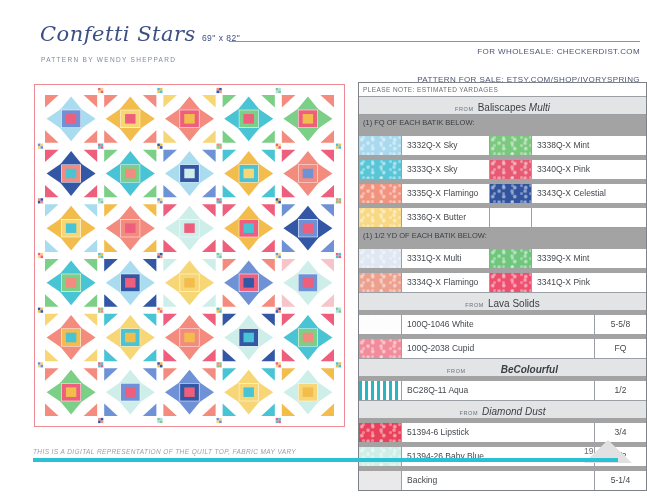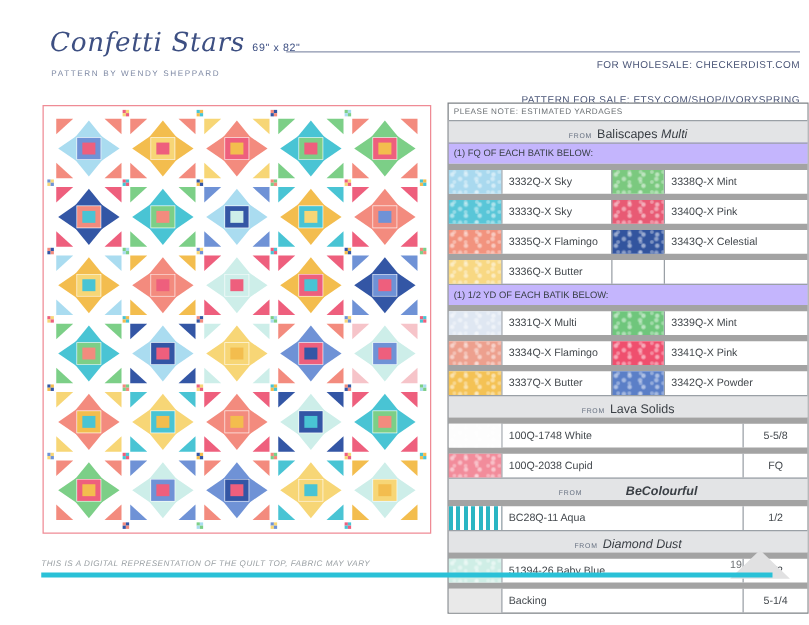--- a/index.html
+++ b/index.html
@@ -30,21 +30,21 @@
   .yardage{position:absolute;left:358px;top:82px;width:287px;
     border:1px solid #7e8286;background:#fff;color:#43484d;}
   .t-note{height:13px;line-height:13px;font-size:6.5px;letter-spacing:.4px;
     color:#6a6f73;padding-left:4px;}
   .t-from{height:17px;line-height:17px;background:#e3e4e6;text-align:center;
     border-top:1px solid #9aa0a6;}
   .t-from .from-word{font-size:5.5px;letter-spacing:.6px;color:#667080;margin-right:4px;}
   .t-from .from-name{font-size:10px;color:#3a3f45;}
   .name-italic{font-style:italic;}
   .name-bold-italic{font-style:italic;font-weight:bold;margin-left:31px;}
-  .t-sub{height:16px;line-height:16px;background:#c4b5fd;font-size:7.5px;
+  .t-sub{height:16px;line-height:16px;background:#a3a3a3;font-size:7.5px;
     padding-left:4px;color:#394047;border-top:1px solid #9aa0a6;}
   .t-row{display:grid;height:19px;border-top:5px solid #a3a3a3;}
   .t-row.batik{grid-template-columns:42px 88px 42px auto;}
   .t-row.yard{grid-template-columns:42px auto 52px;}
   .t-cell{line-height:19px;font-size:8.5px;padding-left:5px;border-left:1px solid #9aa0a6;
     overflow:hidden;white-space:nowrap;}
   .t-cell:first-child{border-left:none;padding-left:0;}
   .t-yardage{text-align:center;padding-left:0;}
   .swatch{position:relative;}
   .swatch::after{content:"";position:absolute;inset:0;
@@ -572,33 +572,27 @@
     <div class="t-cell">3331Q-X Multi</div>
     <div class="t-cell swatch" style="background: rgb(111, 198, 124);"></div>
     <div class="t-cell">3339Q-X Mint</div>
   </div>
   <div class="t-row batik">
     <div class="t-cell swatch" style="background: rgb(237, 160, 142);"></div>
     <div class="t-cell">3334Q-X Flamingo</div>
     <div class="t-cell swatch" style="background: rgb(239, 79, 110);"></div>
     <div class="t-cell">3341Q-X Pink</div>
   </div>
-  <div class="t-row batik">
-    <div class="t-cell swatch" style="background: rgb(244, 194, 85);"></div>
-    <div class="t-cell">3337Q-X Butter</div>
-    <div class="t-cell swatch" style="background: rgb(91, 127, 199);"></div>
-    <div class="t-cell">3342Q-X Powder</div>
-  </div>
 
   <div class="t-from">
     <span class="from-word">FROM</span><span class="from-name">Lava Solids</span>
   </div>
   <div class="t-row yard">
     <div class="t-cell swatch" style="background: rgb(253, 253, 253);"></div>
-    <div class="t-cell">100Q-1748 White</div>
+    <div class="t-cell">100Q-1046 White</div>
     <div class="t-cell t-yardage">5-5/8</div>
   </div>
   <div class="t-row yard">
     <div class="t-cell swatch" style="background: rgb(242, 140, 155);"></div>
     <div class="t-cell">100Q-2038 Cupid</div>
     <div class="t-cell t-yardage">FQ</div>
   </div>
 
   <div class="t-from">
     <span class="from-word">FROM</span><span class="from-name name-bold-italic">BeColourful</span>
@@ -606,20 +600,25 @@
   <div class="t-row yard">
     <div class="t-cell" style="background: repeating-linear-gradient(90deg, rgb(42, 181, 195) 0px, rgb(42, 181, 195) 3px, rgb(255, 255, 255) 3px, rgb(255, 255, 255) 6px);"></div>
     <div class="t-cell">BC28Q-11 Aqua</div>
     <div class="t-cell t-yardage">1/2</div>
   </div>
 
   <div class="t-from">
     <span class="from-word">FROM</span><span class="from-name name-italic">Diamond Dust</span>
   </div>
   <div class="t-row yard">
+    <div class="t-cell swatch" style="background: rgb(233, 65, 91);"></div>
+    <div class="t-cell">51394-6 Lipstick</div>
+    <div class="t-cell t-yardage">3/4</div>
+  </div>
+  <div class="t-row yard">
     <div class="t-cell swatch" style="background: rgb(207, 238, 230);"></div>
     <div class="t-cell">51394-26 Baby Blue</div>
     <div class="t-cell t-yardage">1/2</div>
   </div>
   <div class="t-row yard">
     <div class="t-cell" style="background: rgb(233, 233, 233);"></div>
     <div class="t-cell">Backing</div>
     <div class="t-cell t-yardage">5-1/4</div>
   </div>
 

